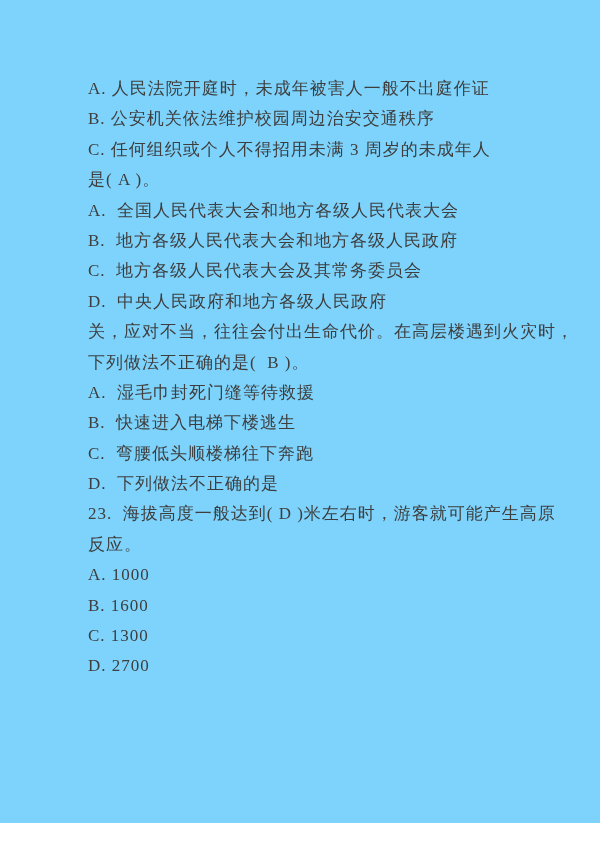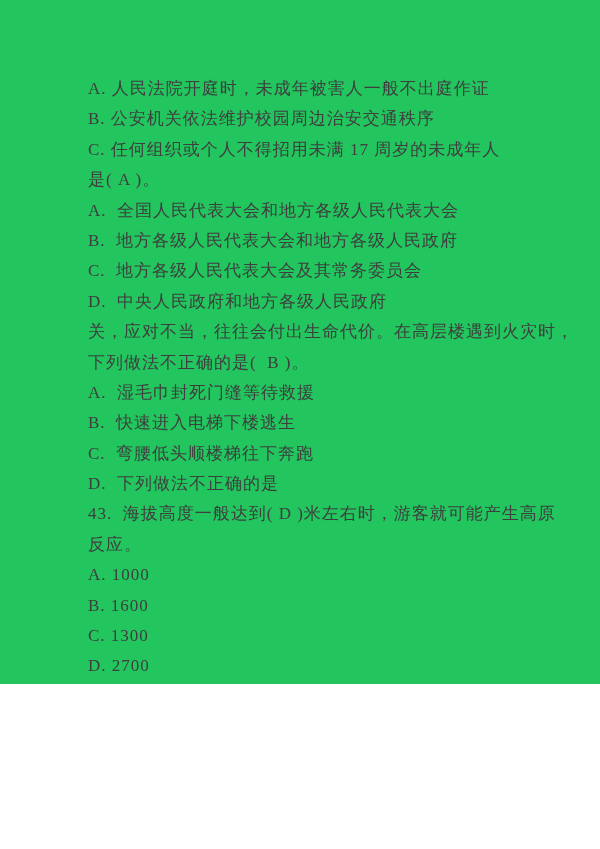--- a/index.html
+++ b/index.html
@@ -1,20 +1,20 @@
 <!DOCTYPE html>
 <html><head>
 <meta charset="utf-8">
 <style>
   html, body { margin: 0; padding: 0; }
   .page {
     position: relative;
     width: 600px;
-    height: 684px;
-    background: #22c55e;
+    height: 823px;
+    background: #7dd3fc;
     overflow: hidden;
     font-family: "Liberation Serif", "DejaVu Serif", serif;
   }
   .content {
     position: absolute;
     left: 88px;
     top: 74px;
     right: 10px;
   }
   .line {
@@ -28,36 +28,36 @@
   }
 </style>
 </head>
 <body>
 
 <div class="page">
   <div class="content">
 
     <div class="line">A. 人民法院开庭时，未成年被害人一般不出庭作证</div>
     <div class="line">B. 公安机关依法维护校园周边治安交通秩序</div>
-    <div class="line">C. 任何组织或个人不得招用未满 17 周岁的未成年人</div>
+    <div class="line">C. 任何组织或个人不得招用未满 3 周岁的未成年人</div>
 
     <div class="line">是( A )。</div>
     <div class="line">A.  全国人民代表大会和地方各级人民代表大会</div>
     <div class="line">B.  地方各级人民代表大会和地方各级人民政府</div>
     <div class="line">C.  地方各级人民代表大会及其常务委员会</div>
     <div class="line">D.  中央人民政府和地方各级人民政府</div>
 
     <div class="line">关，应对不当，往往会付出生命代价。在高层楼遇到火灾时，</div>
     <div class="line">下列做法不正确的是(  B )。</div>
     <div class="line">A.  湿毛巾封死门缝等待救援</div>
     <div class="line">B.  快速进入电梯下楼逃生</div>
     <div class="line">C.  弯腰低头顺楼梯往下奔跑</div>
     <div class="line">D.  下列做法不正确的是</div>
 
-    <div class="line">43.  海拔高度一般达到( D )米左右时，游客就可能产生高原</div>
+    <div class="line">23.  海拔高度一般达到( D )米左右时，游客就可能产生高原</div>
     <div class="line">反应。</div>
     <div class="line">A. 1000</div>
     <div class="line">B. 1600</div>
     <div class="line">C. 1300</div>
     <div class="line">D. 2700</div>
 
   </div>
 </div>
 
 </body></html>

